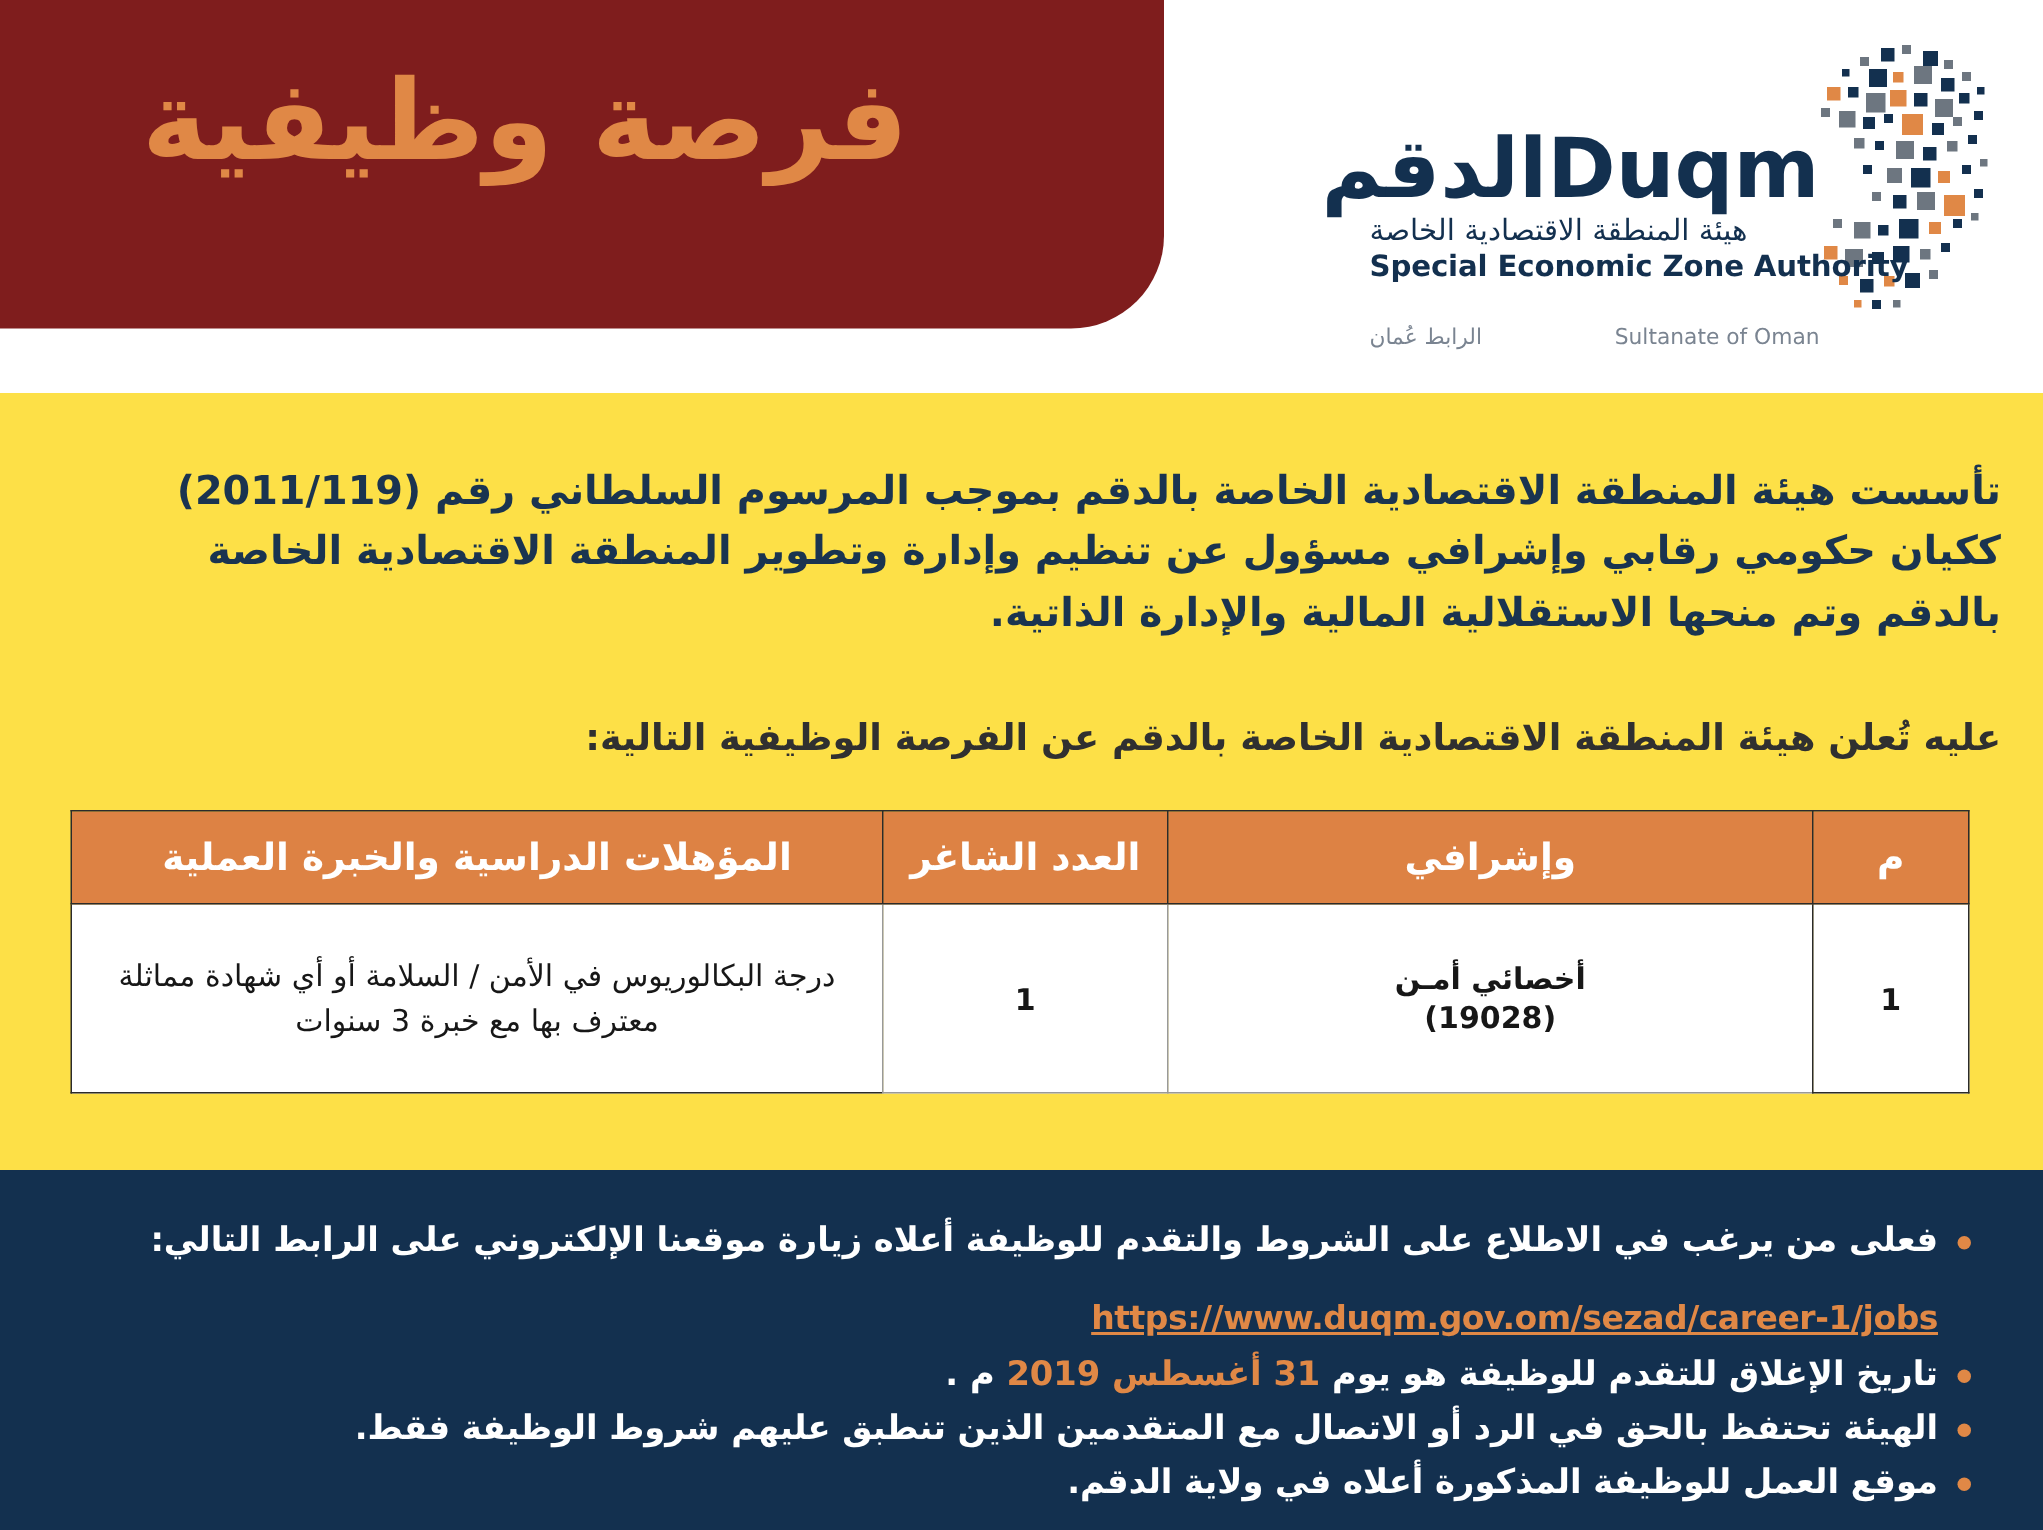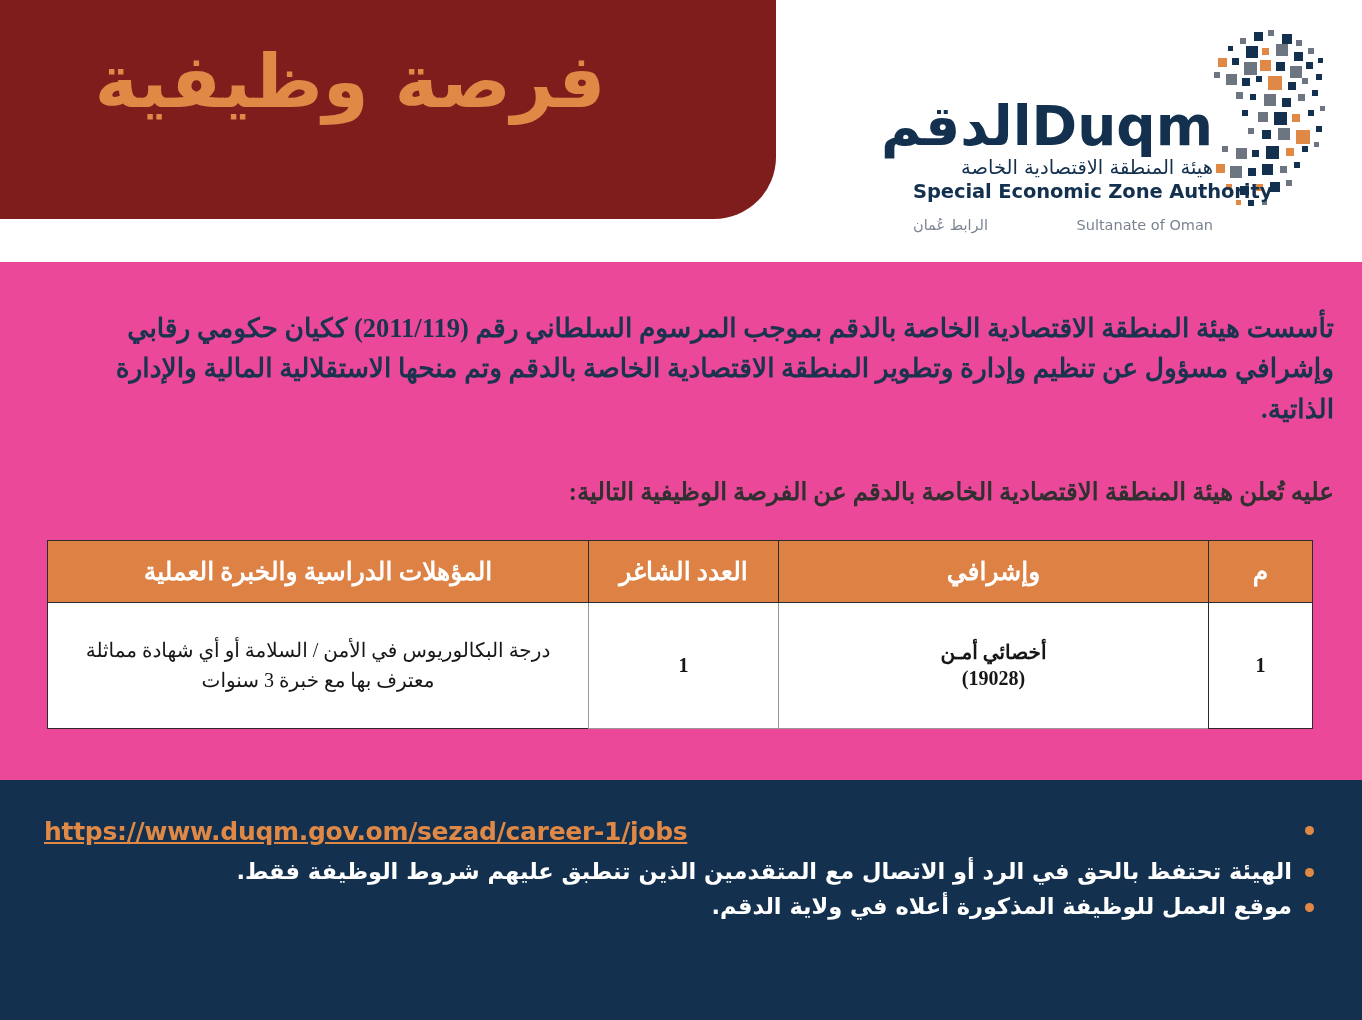--- a/index.html
+++ b/index.html
@@ -67,22 +67,21 @@
     left: 297px;
     width: 140px;
     height: 190px;
   }
 
   .logo-text-col {
     position: absolute;
     top: 62px;
     left: 8px;
     width: 300px;
-    text-align: right;
-    margin-top: 14px;
+    text-align: left;
   }
 
   .logo-wordmark {
     display: block;
     font-size: 55px;
     font-weight: bold;
     color: #13304f;
     letter-spacing: -1px;
     line-height: 1.02;
     direction: rtl;
@@ -128,22 +127,21 @@
   }
   .logo-footline .ff-ar { direction: rtl; }
   .logo-footline .ff-en { direction: ltr; text-align: center; }
 
   
   .body-zone {
     position: absolute;
     top: 262px; left: 0;
     width: 1362px;
     height: 518px;
-    background: #ec4899;
-    font-family: Liberation Serif, serif;
+    background: #fde047;
   }
 
   .intro-paragraph {
     position: absolute;
     top: 46px;
     right: 28px;
     width: 1310px;
     text-align: right;
     direction: rtl;
     color: #1a3450;
@@ -276,27 +274,27 @@
     right: 2px;
     top: 12px;
     width: 9px;
     height: 9px;
     border-radius: 50%;
     background: #e08846;
   }
 
   .footer-link {
     display: block;
-    text-align: left;
+    text-align: right;
     color: #e08846;
-    font-size: 25px;
+    font-size: 22px;
     font-weight: bold;
     text-decoration: underline;
     direction: ltr;
-    margin-top: 2px;
+    margin-top: 20px;
     margin-bottom: 6px;
     letter-spacing: -0.3px;
   }
 
   .hl-orange { color: #e08846; }
   .hl-bold   { font-weight: bold; color: #ffffff; }
 </style>
 </head>
 <body>
 
@@ -436,23 +434,28 @@
         </tbody>
       </table>
     </div>
   </div>
 
   <div class="footer-zone">
     <ul class="footer-list">
 
       <li>
         <span class="bullet-dot"></span>
+        <span>فعلى من يرغب في الاطلاع على الشروط والتقدم للوظيفة أعلاه زيارة موقعنا الإلكتروني على الرابط التالي:</span>
         <a class="footer-link" href="#">https://www.duqm.gov.om/sezad/career-1/jobs</a>
       </li>
 
+      <li>
+        <span class="bullet-dot"></span>
+        <span>تاريخ الإغلاق للتقدم للوظيفة هو يوم </span><span class="hl-orange">31 أغسطس 2019</span><span> م .</span>
+      </li>
 
       <li>
         <span class="bullet-dot"></span>
         <span>الهيئة تحتفظ بالحق في الرد أو الاتصال مع المتقدمين الذين تنطبق عليهم شروط الوظيفة فقط.</span>
       </li>
 
       <li>
         <span class="bullet-dot"></span>
         <span>موقع العمل للوظيفة المذكورة أعلاه في </span><span class="hl-bold">ولاية الدقم</span><span>.</span>
       </li>

